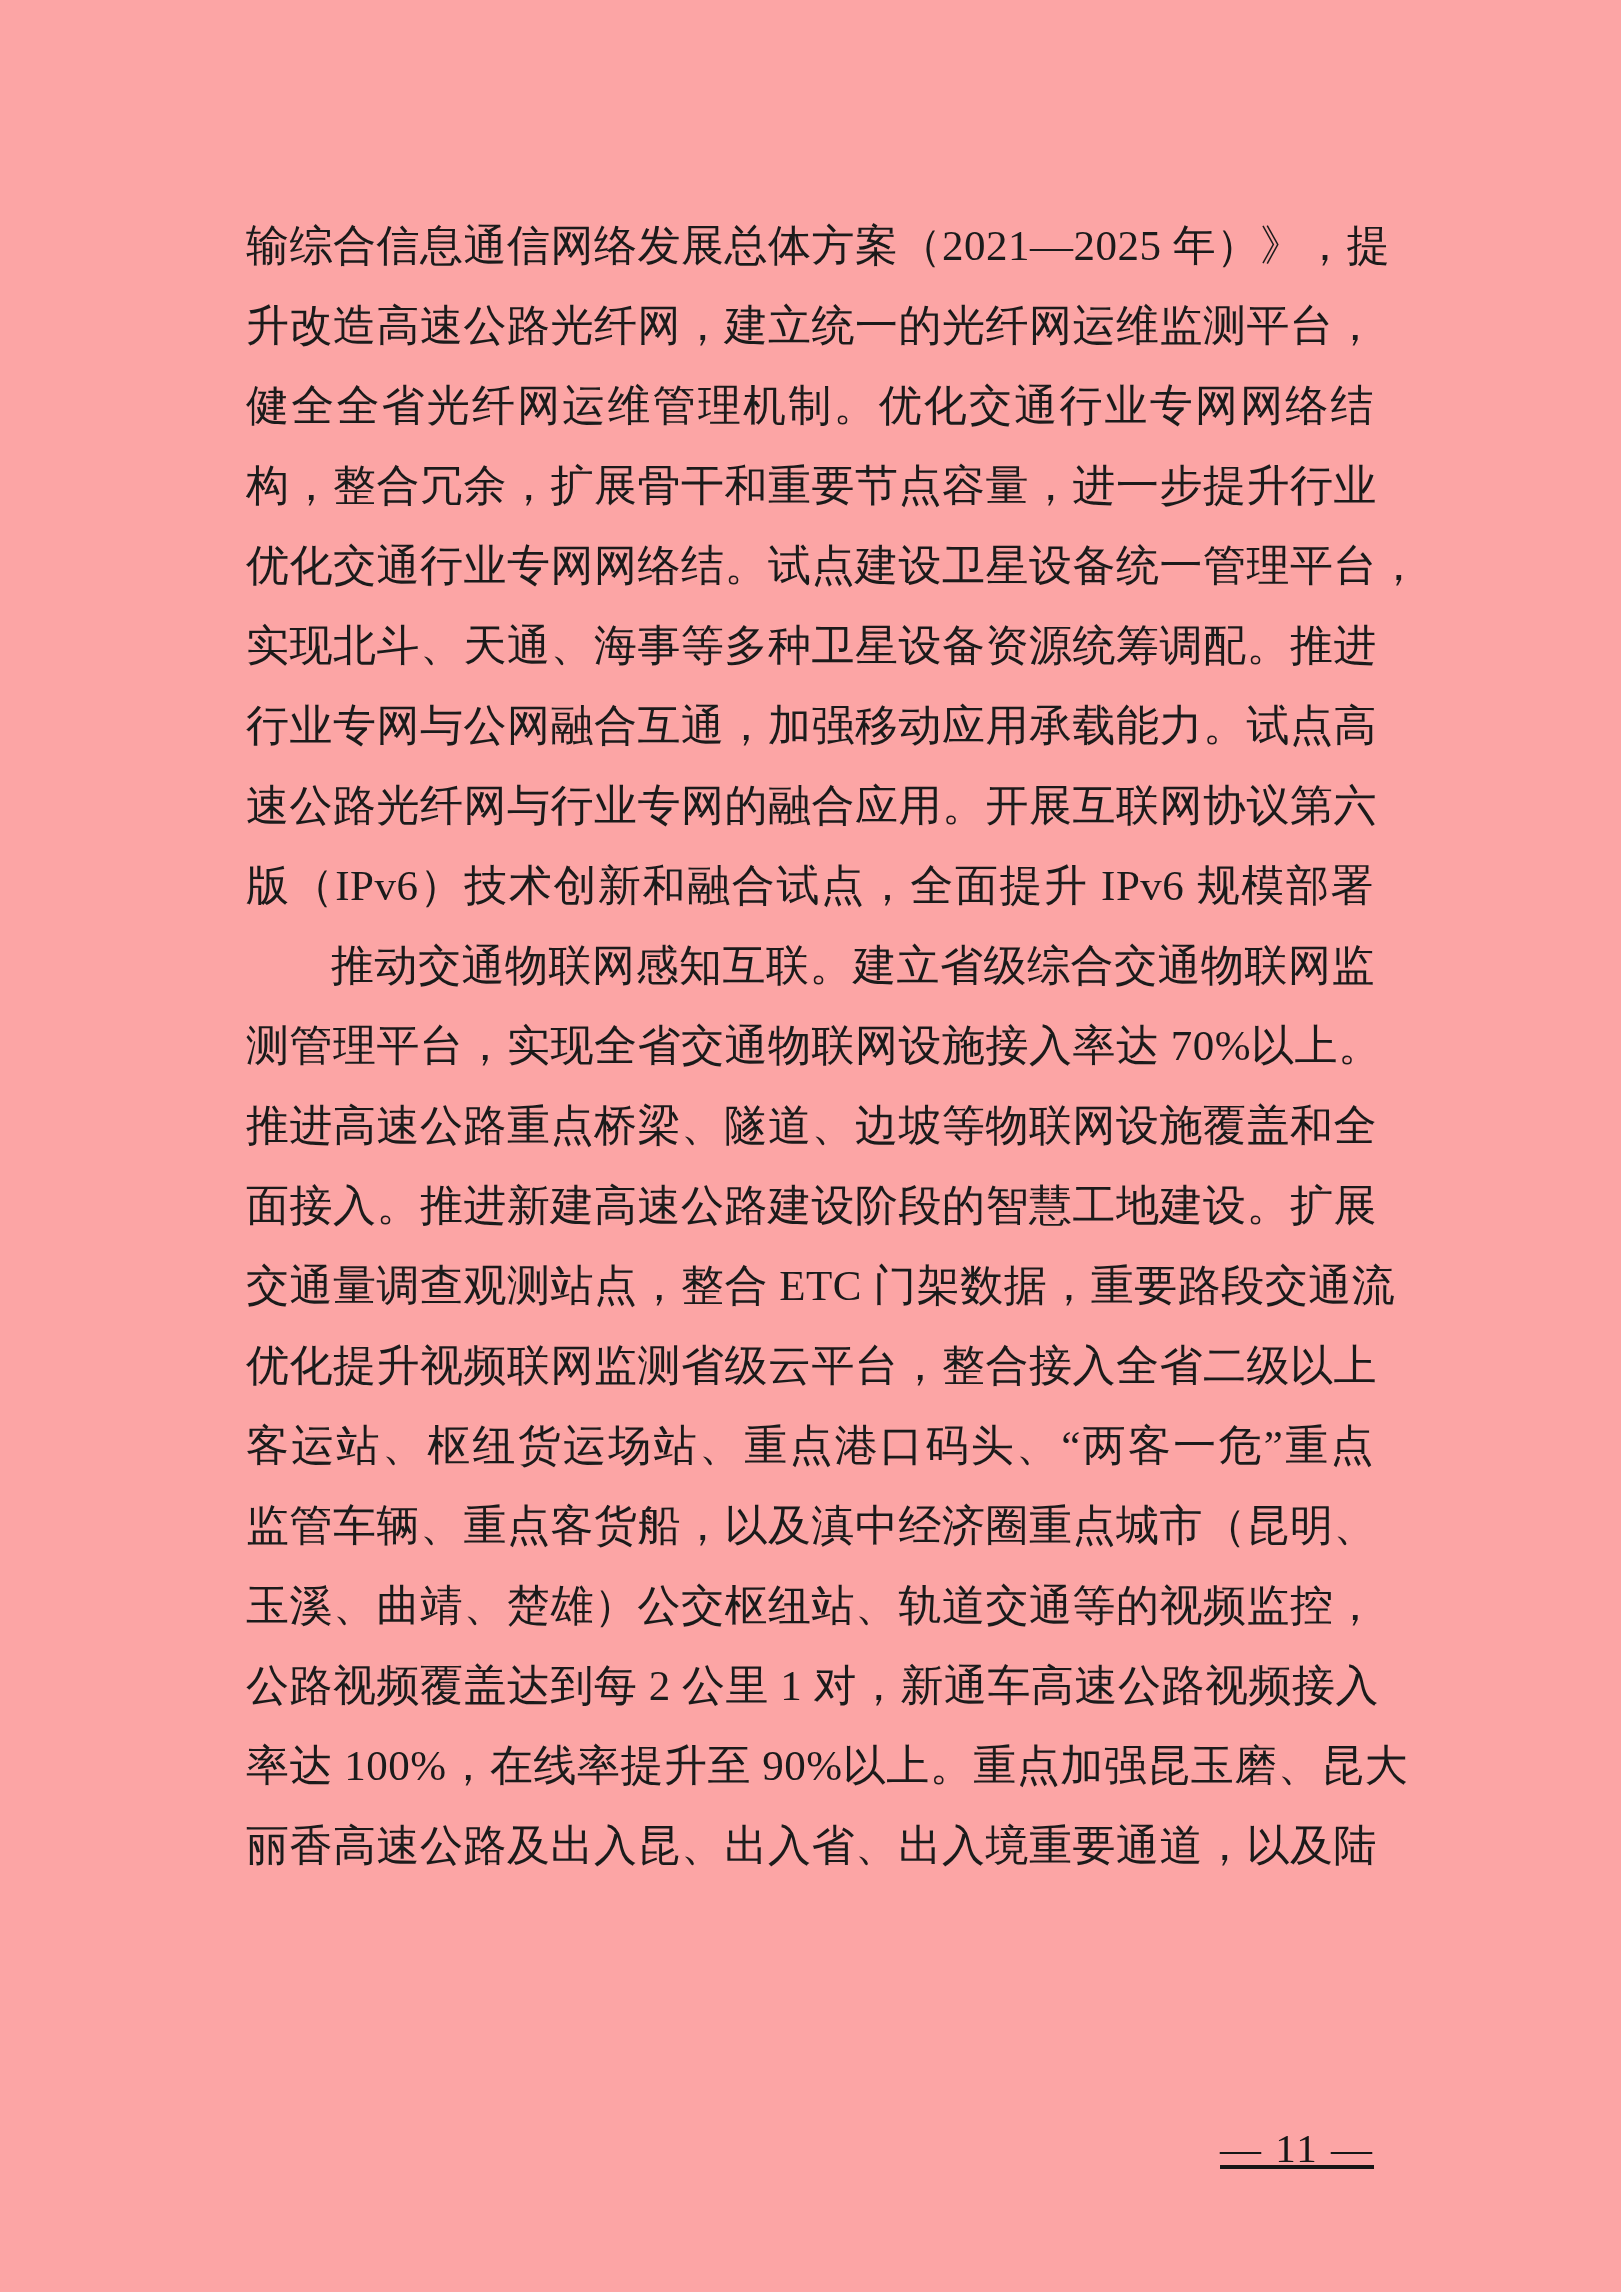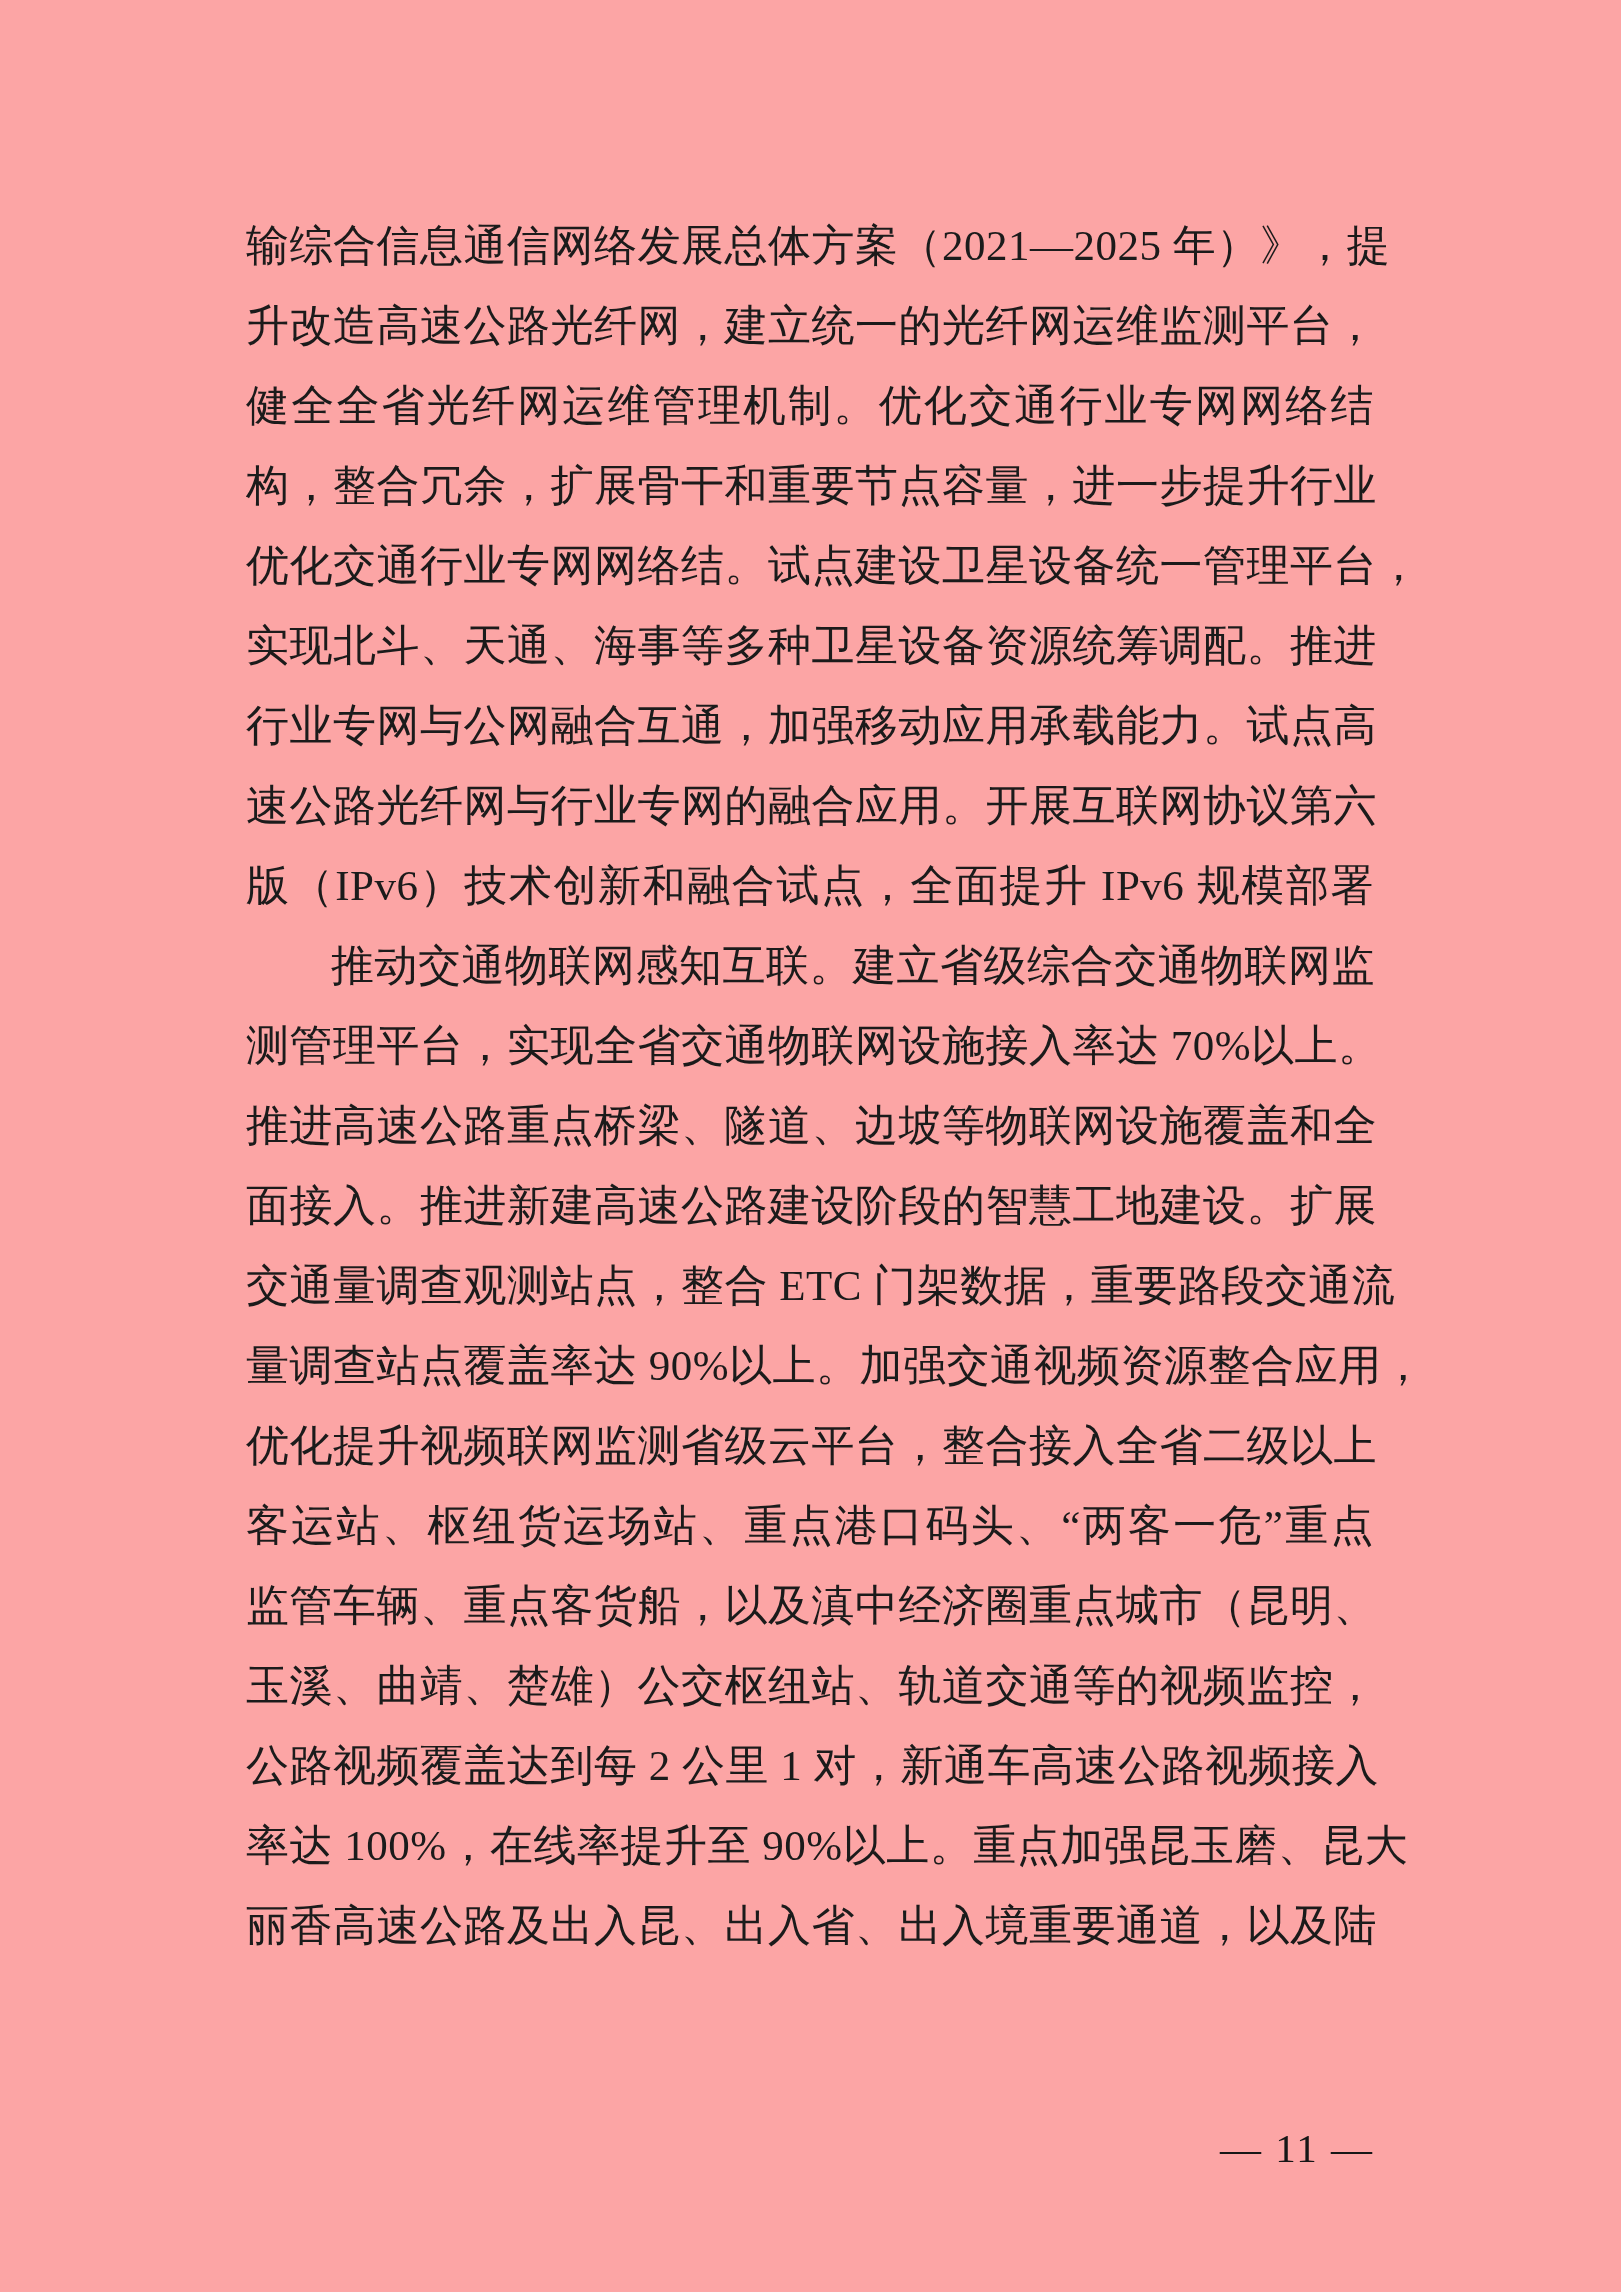--- a/index.html
+++ b/index.html
@@ -39,20 +39,21 @@
   }
   .page-number {
     position: absolute;
     right: 247px;
     top: 2125px;
     font-size: 41px;
     line-height: 47px;
     text-align: right;
     letter-spacing: 2px;
     color: #161616;
+    text-decoration: underline;
   }
 </style>
 </head>
 <body>
 
 <div class="page">
   <div class="text-block">
       <div class="line">输综合信息通信网络发展总体方案（2021—2025 年）》，提</div>
       <div class="line">升改造高速公路光纤网，建立统一的光纤网运维监测平台，</div>
       <div class="line">健全全省光纤网运维管理机制。优化交通行业专网网络结</div>
@@ -60,21 +61,20 @@
       <div class="line">优化交通行业专网网络结。试点建设卫星设备统一管理平台，</div>
       <div class="line">实现北斗、天通、海事等多种卫星设备资源统筹调配。推进</div>
       <div class="line">行业专网与公网融合互通，加强移动应用承载能力。试点高</div>
       <div class="line">速公路光纤网与行业专网的融合应用。开展互联网协议第六</div>
       <div class="line">版（IPv6）技术创新和融合试点，全面提升 IPv6 规模部署</div>
       <div class="line indent">推动交通物联网感知互联。建立省级综合交通物联网监</div>
       <div class="line">测管理平台，实现全省交通物联网设施接入率达 70%以上。</div>
       <div class="line">推进高速公路重点桥梁、隧道、边坡等物联网设施覆盖和全</div>
       <div class="line">面接入。推进新建高速公路建设阶段的智慧工地建设。扩展</div>
       <div class="line">交通量调查观测站点，整合 ETC 门架数据，重要路段交通流</div>
-      <div class="line">量调查站点覆盖率达 90%以上。加强交通视频资源整合应用，</div>
       <div class="line">优化提升视频联网监测省级云平台，整合接入全省二级以上</div>
       <div class="line">客运站、枢纽货运场站、重点港口码头、“两客一危”重点</div>
       <div class="line">监管车辆、重点客货船，以及滇中经济圈重点城市（昆明、</div>
       <div class="line">玉溪、曲靖、楚雄）公交枢纽站、轨道交通等的视频监控，</div>
       <div class="line">公路视频覆盖达到每 2 公里 1 对，新通车高速公路视频接入</div>
       <div class="line">率达 100%，在线率提升至 90%以上。重点加强昆玉磨、昆大</div>
       <div class="line">丽香高速公路及出入昆、出入省、出入境重要通道，以及陆</div>
     </div>
   <div class="page-number">— 11 —</div>
 </div>

